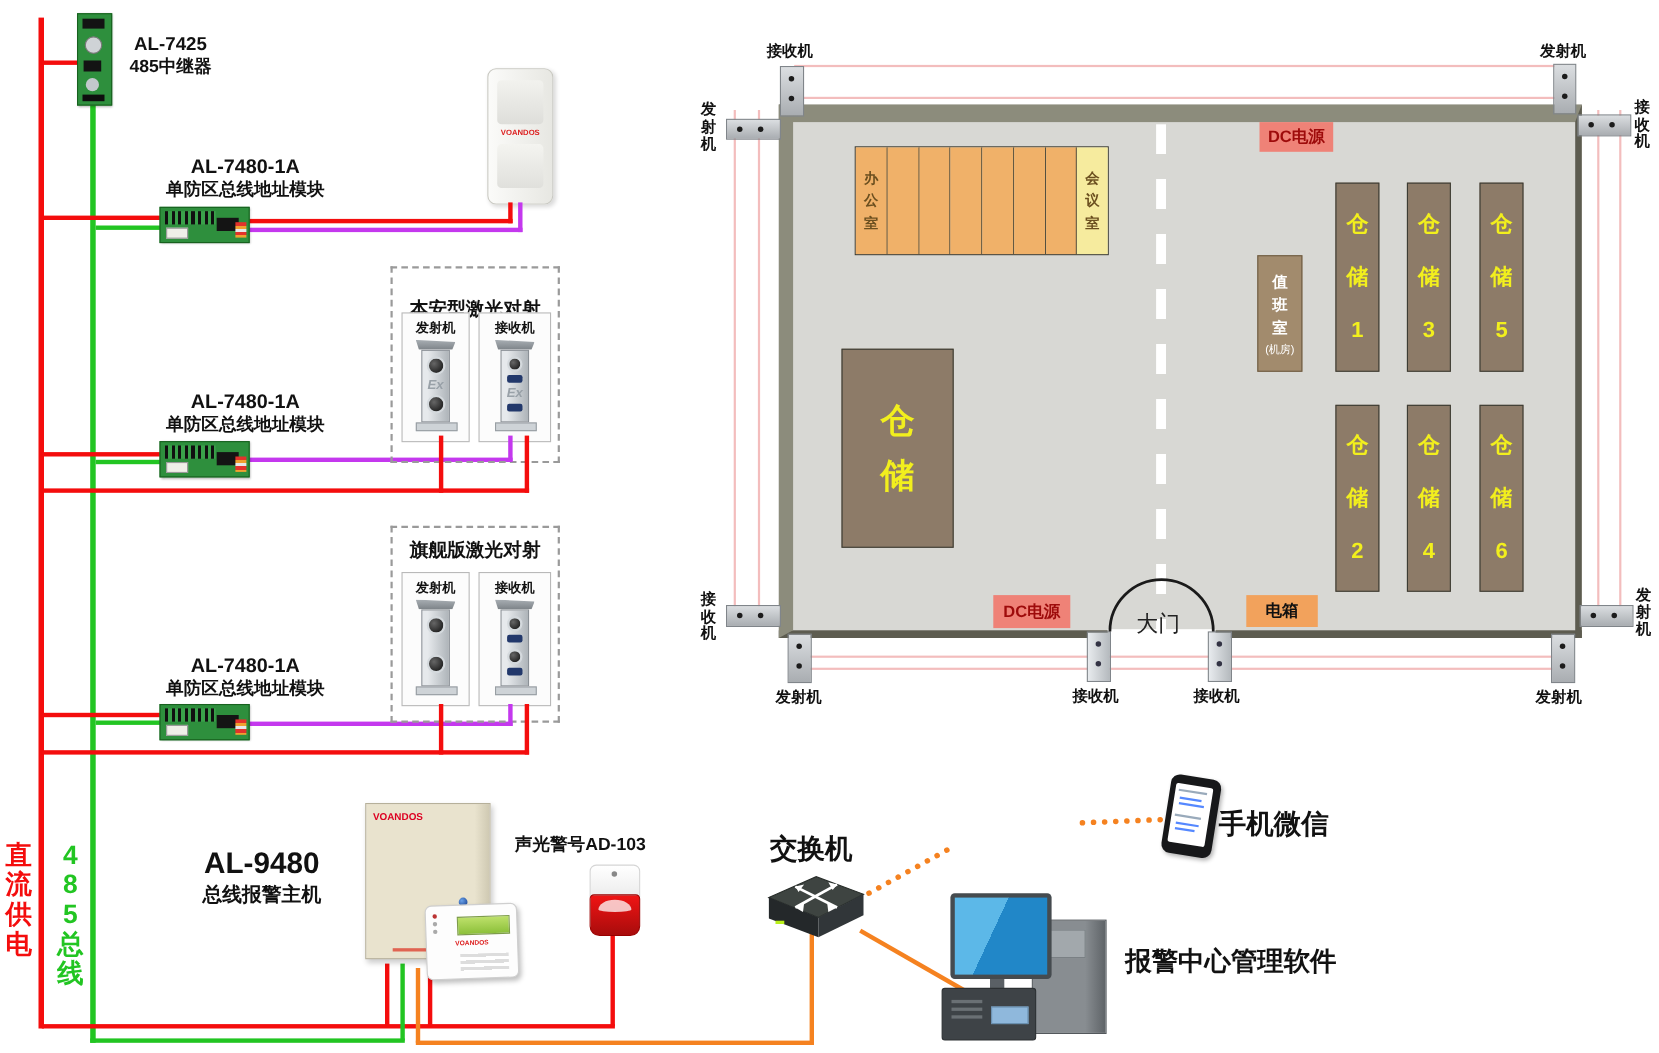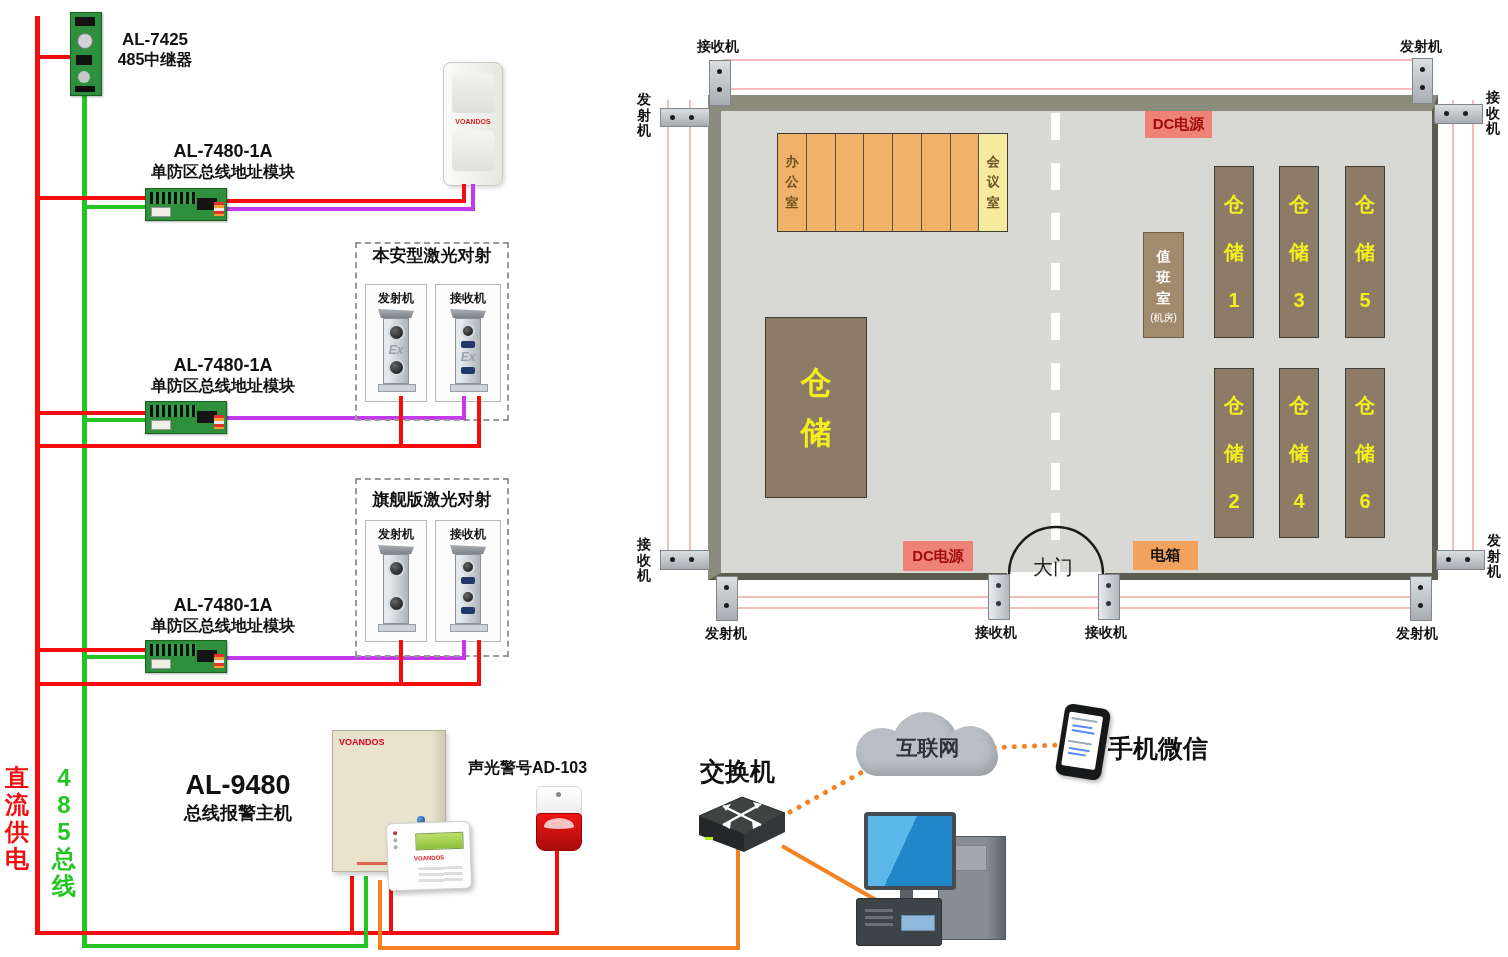--- a/index.html
+++ b/index.html
@@ -294,21 +294,21 @@
     <div style="font-size:16px;">单防区总线地址模块</div>
   </div>
   <div class="pcb" style="left:145px;top:640px;width:80px;height:31px;">
     <div class="pins"></div>
       <div class="chip"></div>
       <div class="conn"></div>
       <div class="wbits"></div>
   </div>
 
   <div class="dashbox" style="left:355px;top:242px;width:150px;height:175px;">
-    <div class="lbl ctr" style="left:0;top:0;width:100%;font-size:17px;">本安型激光对射</div>
+    <div class="lbl ctr" style="left:0;top:25px;width:100%;font-size:17px;">本安型激光对射</div>
     <div class="subbox" style="left:8px;top:40px;width:60px;height:116px;">
       <div class="sublabel">发射机</div>
       <div class="tower">
         <div class="t-cap"></div>
         <div class="t-body" style="height:64px;">
           <div class="t-lens"></div>
           <div class="t-ex">Ex</div>
           <div class="t-lens" style="margin-top:2px;"></div>
         </div>
         <div class="t-base"></div>
@@ -418,27 +418,20 @@
     </g>
     <g fill="#fff">
       <polygon points="30,14 38,12 33,19"></polygon>
         <polygon points="68,12 60,10 64,17"></polygon>
       <polygon points="30,33 37,37 38,29"></polygon>
         <polygon points="68,33 60,37 59,29"></polygon>
     </g>
     <rect x="12" y="45" width="8" height="3" fill="#b9f01a"></rect>
   </svg>
 
-  <div class="abs" style="left:852px;top:712px;width:152px;height:64px;">
-    <div class="cloud-c" style="left:4px;top:16px;width:52px;height:48px;"></div>
-    <div class="cloud-c" style="left:40px;top:0px;width:66px;height:64px;"></div>
-    <div class="cloud-c" style="left:92px;top:14px;width:52px;height:50px;"></div>
-    <div class="cloud-c" style="left:6px;top:26px;width:140px;height:38px;border-radius:20px;"></div>
-    <div class="lbl ctr" style="left:0;top:22px;width:100%;font-size:21px;color:#2f3338;">互联网</div>
-  </div>
 
   <div class="abs" style="left:1060px;top:706px;width:46px;height:72px;background:#17181a;border-radius:8px;transform:rotate(9deg);box-shadow:2px 2px 4px rgba(0,0,0,.3);">
     <div class="abs" style="left:5px;top:8px;width:34px;height:54px;background:#fff;border-radius:2px;">
       <div class="abs" style="left:3px;top:5px;width:26px;height:2px;background:#9ab;"></div>
       <div class="abs" style="left:5px;top:12px;width:20px;height:2px;background:#58f;"></div>
       <div class="abs" style="left:5px;top:17px;width:23px;height:2px;background:#58f;"></div>
       <div class="abs" style="left:3px;top:28px;width:24px;height:2px;background:#9ab;"></div>
       <div class="abs" style="left:5px;top:35px;width:21px;height:2px;background:#58f;"></div>
       <div class="abs" style="left:5px;top:40px;width:18px;height:2px;background:#58f;"></div>
     </div>
@@ -456,16 +449,17 @@
     <div class="abs" style="left:50px;top:82px;width:13px;height:13px;background:#5a6065;"></div>
     <div class="abs" style="left:32px;top:94px;width:52px;height:7px;background:#6a7075;border-radius:3px;"></div>
     <div class="abs" style="left:6px;top:90px;width:84px;height:46px;background:#3e4347;border-radius:3px;border:1px solid #2c3033;">
       <div class="abs" style="left:44px;top:16px;width:32px;height:14px;background:#8fb8dc;border:1px solid #6a90b0;"></div>
       <div class="abs" style="left:8px;top:10px;width:28px;height:3px;background:#6a7074;"></div>
       <div class="abs" style="left:8px;top:17px;width:28px;height:3px;background:#6a7074;"></div>
       <div class="abs" style="left:8px;top:24px;width:28px;height:3px;background:#6a7074;"></div>
     </div>
   </div>
   <div class="lbl ctr" style="left:1010px;top:858px;width:218px;">
+    <div style="font-size:24px;">报警中心管理软件</div>
   </div>
 
 
 </div>
 
 </body></html>

